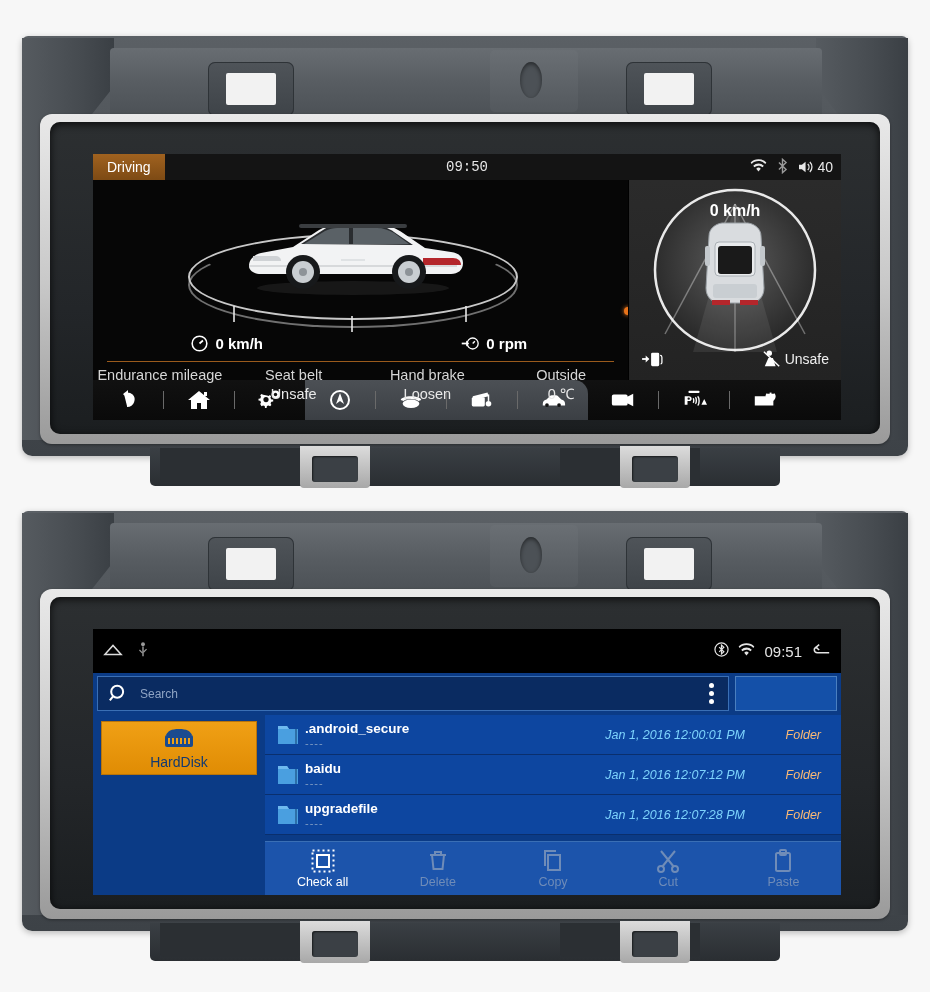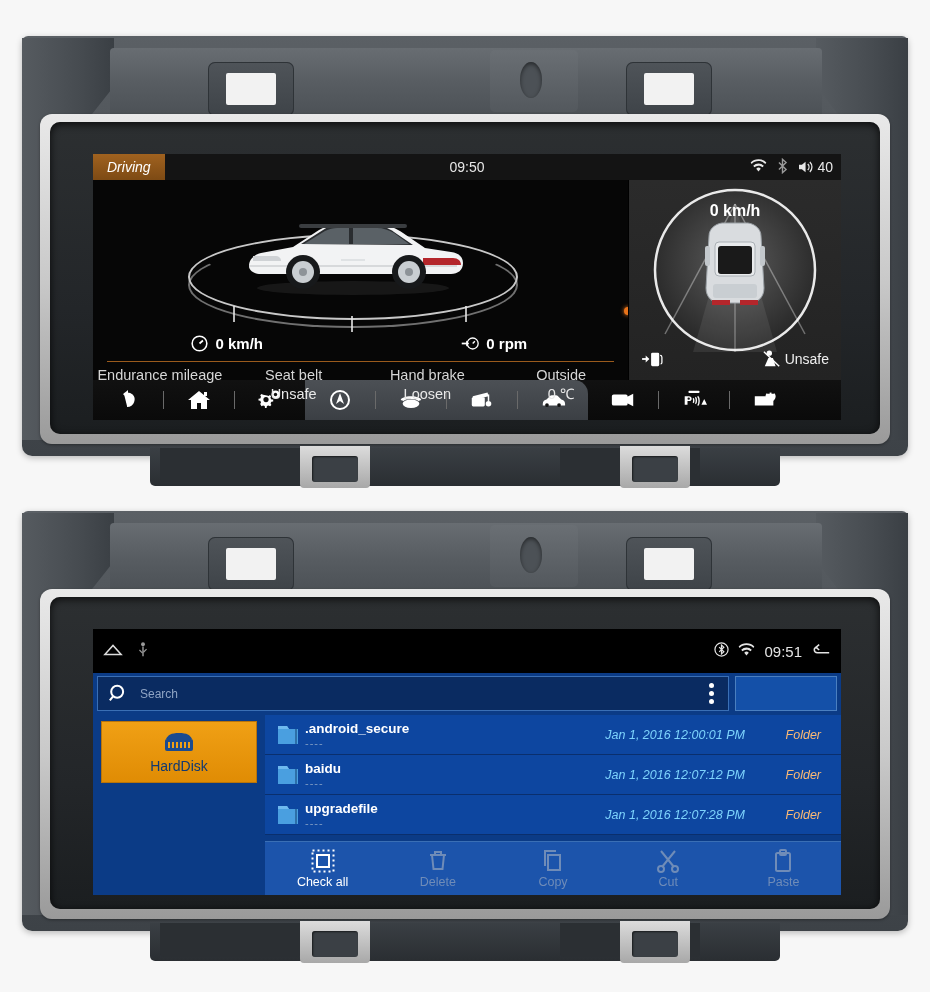--- a/index.html
+++ b/index.html
@@ -126,25 +126,24 @@
   .s1 { position: absolute; inset: 0; background:#000; display:flex; flex-direction:column; }
   .s1-status {
     height: 26px; background: #141414; position: relative; flex: none;
     display:flex; align-items:center;
   }
   .drive-tab {
     height: 26px; padding: 0 14px;
     background: linear-gradient(180deg,#a0621f,#7d4a14);
     color: #fff; font-size: 14px; line-height: 26px;
     font-family: "Liberation Sans", sans-serif;
-    font-style: italic;
   }
   .s1-time {
     position: absolute; left: 0; right: 0; text-align: center;
-    color: #e6e6e6; font-size: 14px; pointer-events:none;
+    color: #e6e6e6; font-size: 14px; pointer-events:none;font-family:Liberation Mono, monospace;
   }
   .s1-icons {
     position: absolute; right: 8px; display:flex; align-items:center; gap:10px;
     color:#e8e8e8; font-size: 14px;
   }
   .s1-body { flex: 1; display: flex; position: relative; }
 
   .s1-left { width: 535px; position: relative; background:#060606; }
   .car3d {
     position: absolute; left: 0; right: 0; top: 6px; height: 135px;
@@ -234,21 +233,21 @@
     position: relative;
   }
   .searchbox .ph { color:#8fa4c4; font-size: 12px; }
   .kebab { position:absolute; right: 14px; display:flex; flex-direction:column; gap:3px; }
   .kebab i { width:5px; height:5px; background:#fff; border-radius:50%; display:block; }
   .rightpanel { width: 102px; background:#1450a8; border:1px solid #4a7fc0; }
 
   .s2-body { flex: 1; display:flex; min-height:0; }
   .s2-side { width: 172px; padding: 6px 8px; background:#0b3b86; }
   .harddisk {
-    height: 62px; background: linear-gradient(180deg,#f0a015,#e08c04);
+    height: 54px; background: linear-gradient(180deg,#f0a015,#e08c04);
     border:1px solid #b8740a;
     display:flex; flex-direction:column; align-items:center; justify-content:center;
     gap: 2px; color:#123a72; font-size: 14px;
   }
   .s2-list { flex:1; display:flex; flex-direction:column; background:#0b3b86; }
   .frow {
     height: 40px; display:flex; align-items:center;
     border-bottom: 1px solid #0a2f6d; padding: 0 6px;
     background:#0d46a0;
   }

